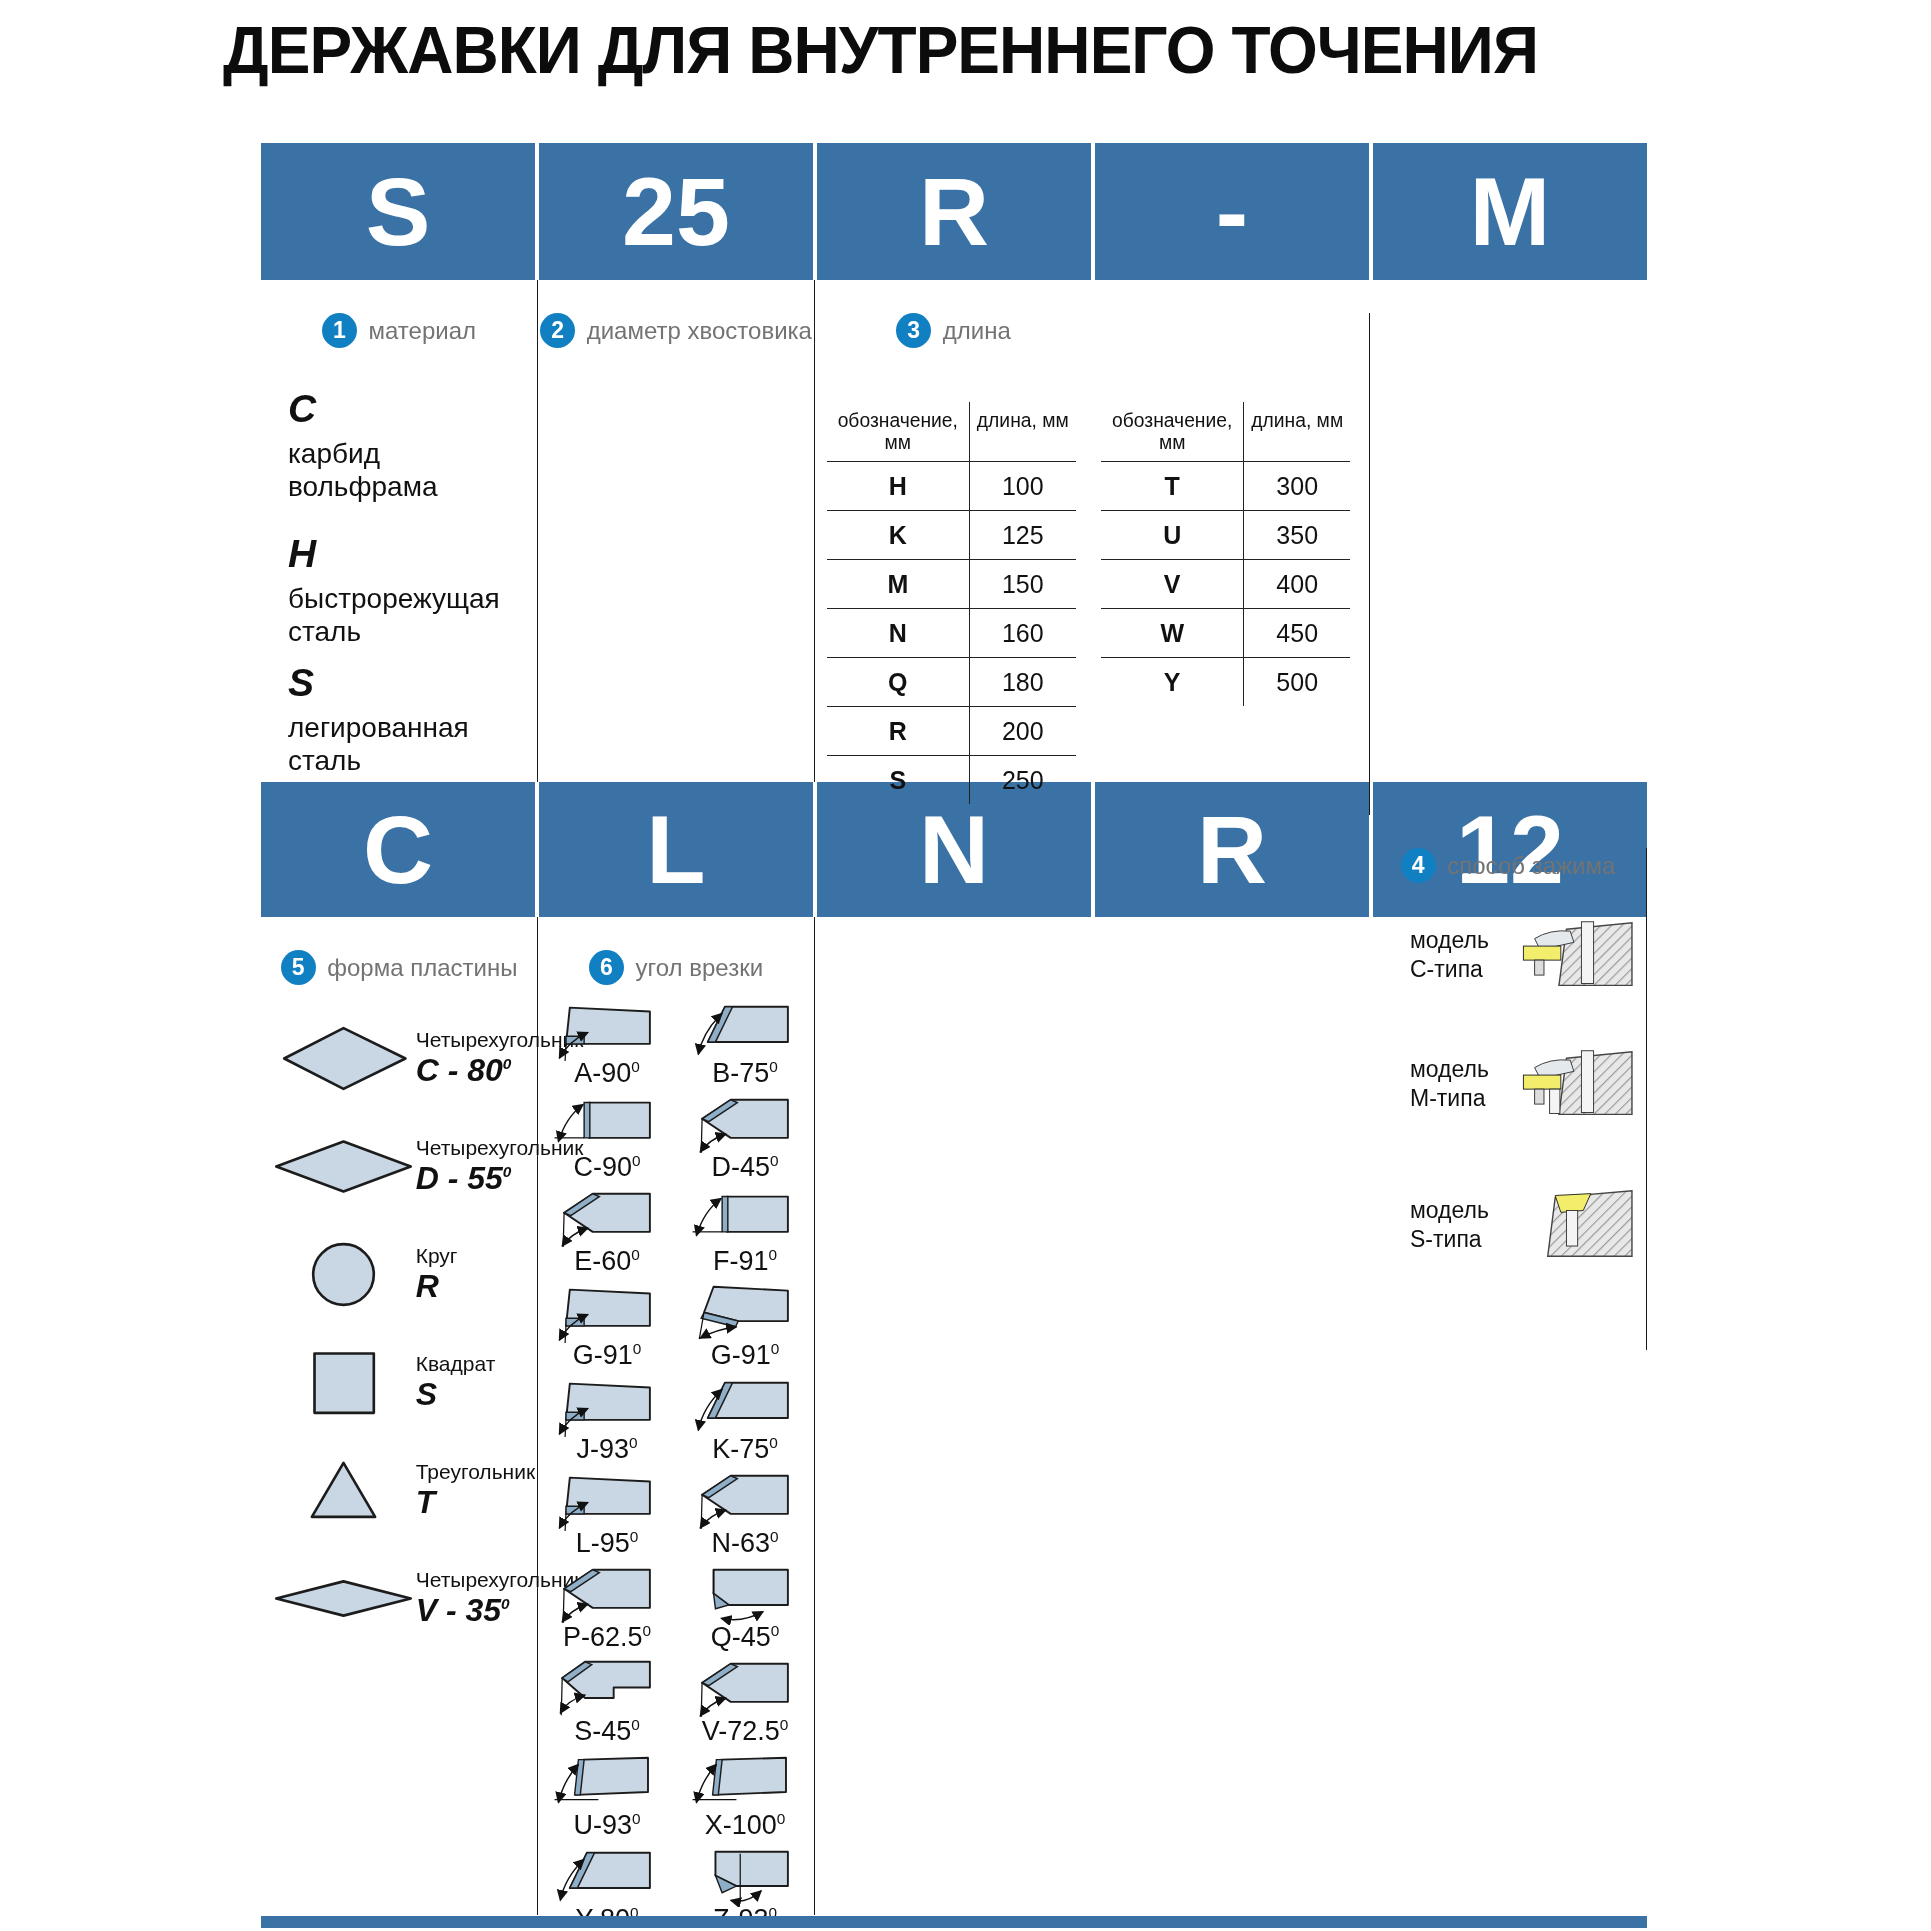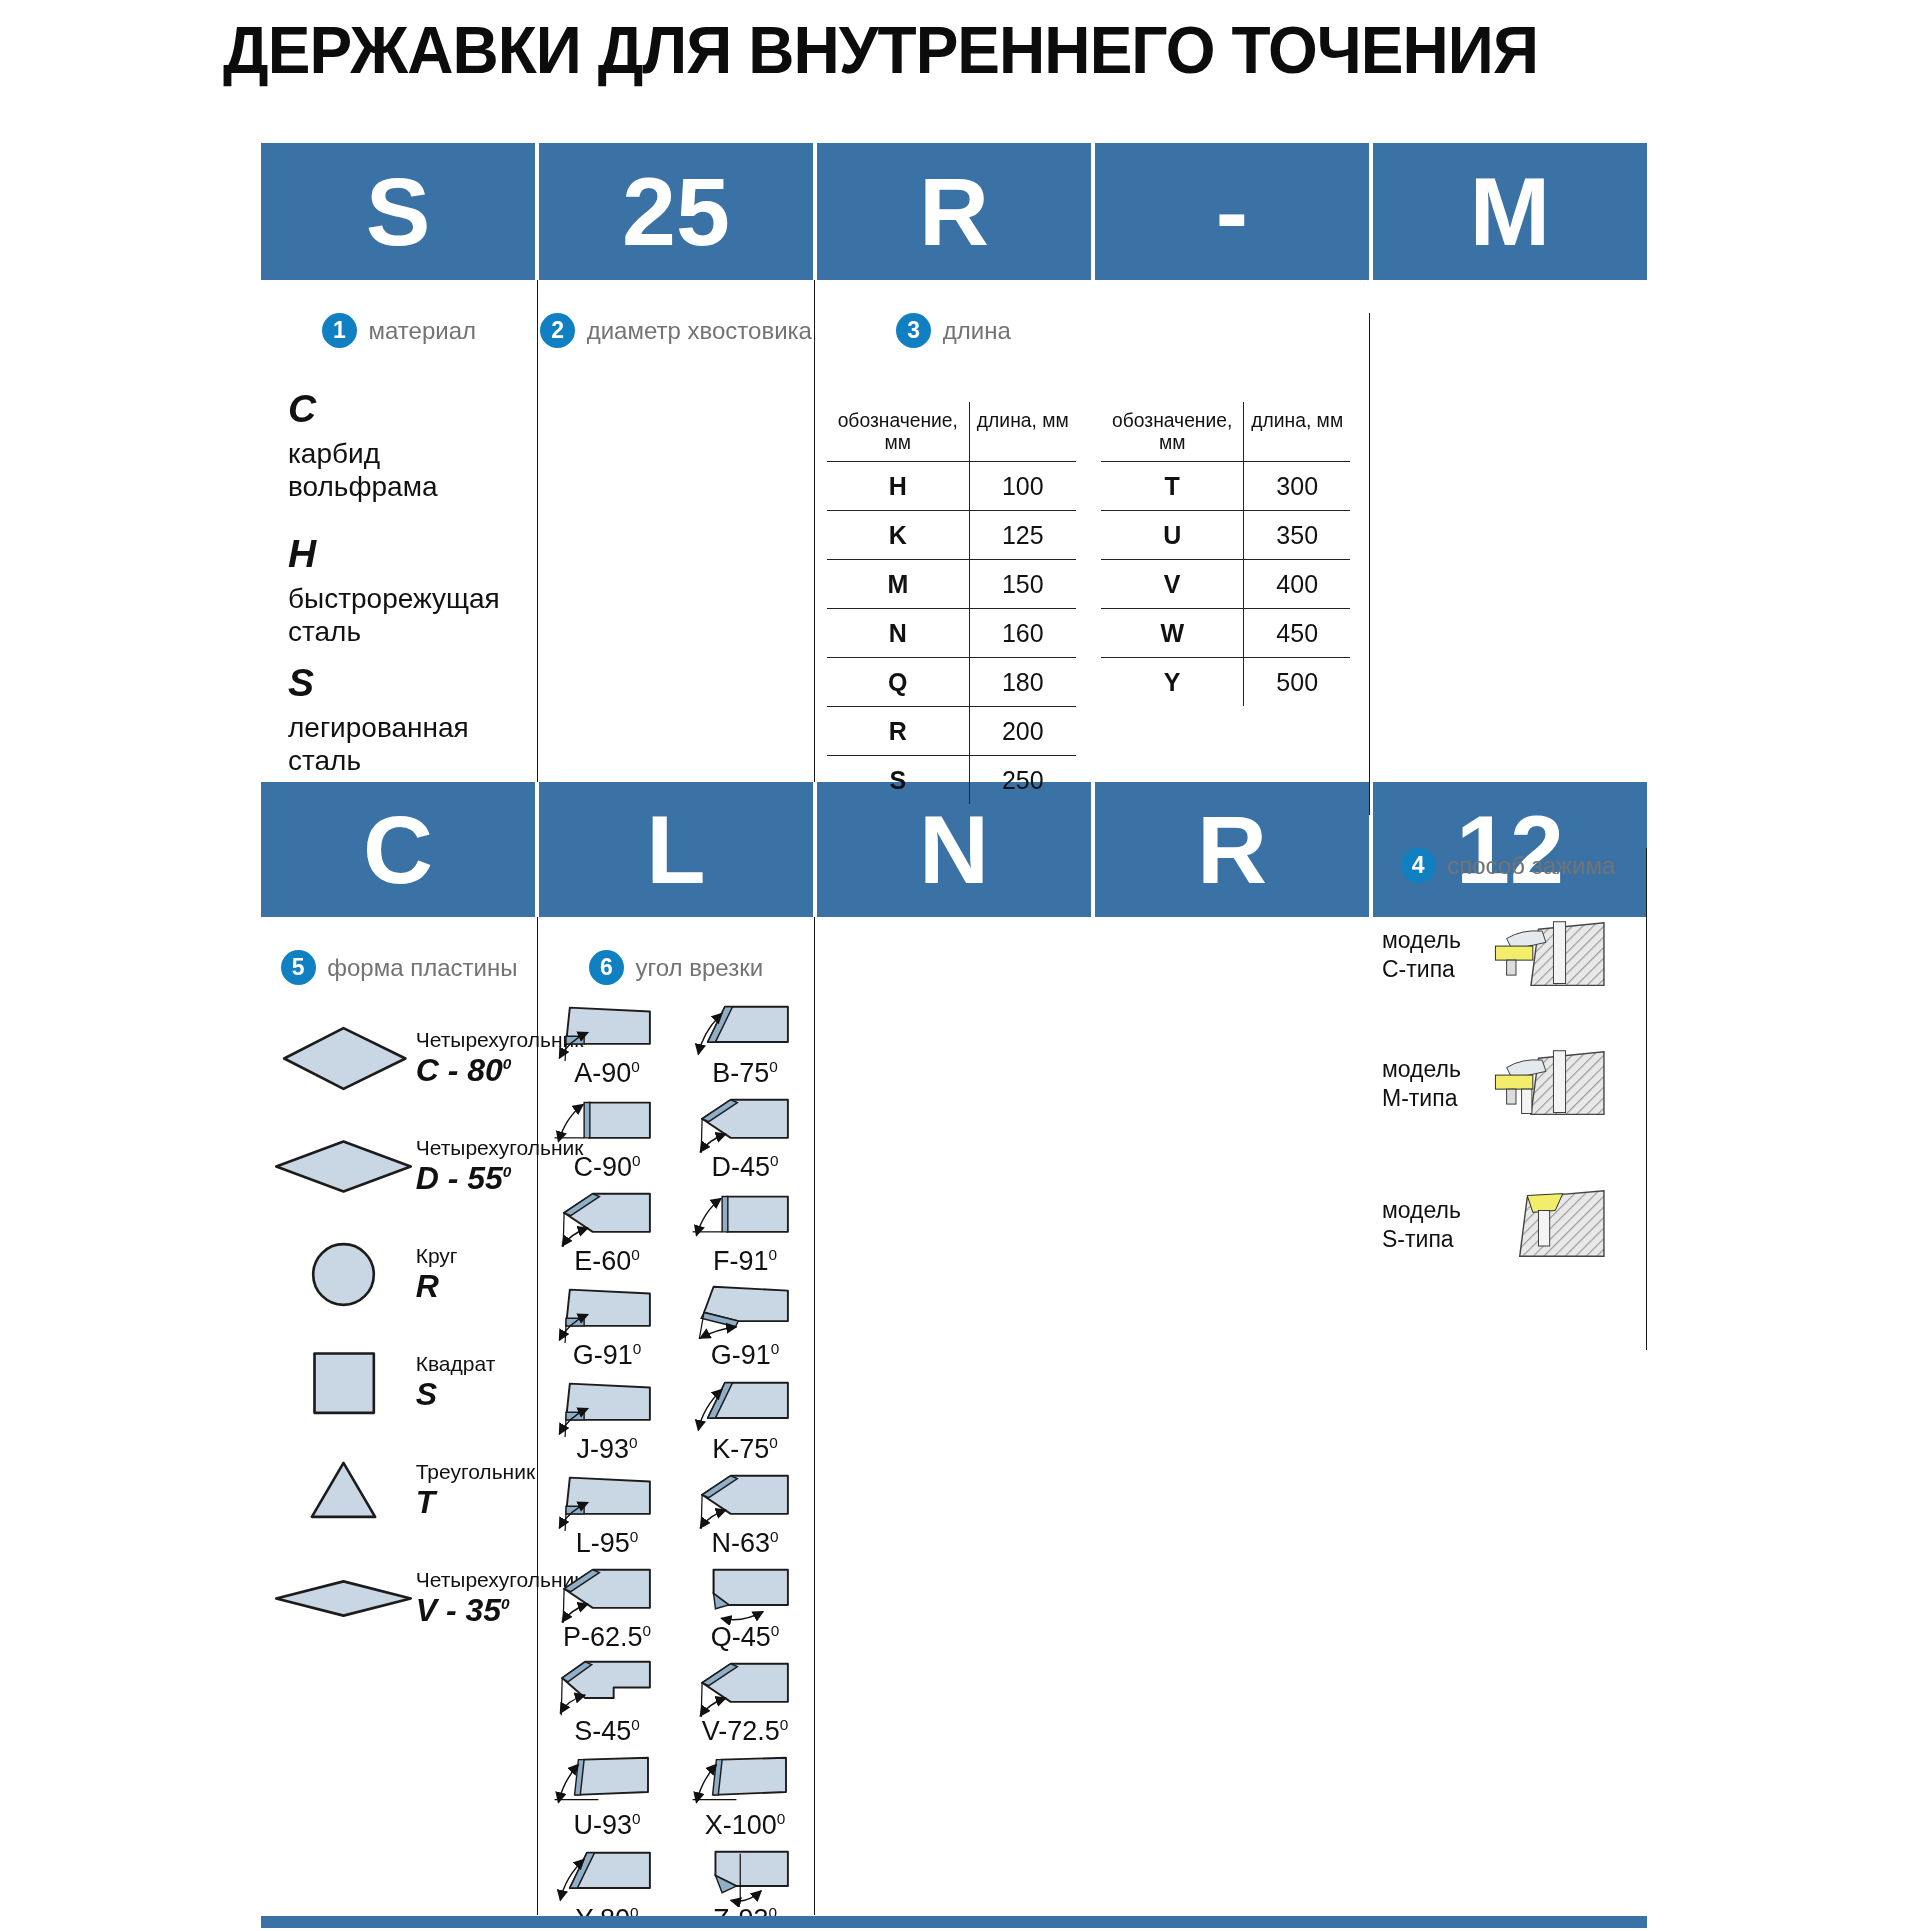--- a/index.html
+++ b/index.html
@@ -31,21 +31,21 @@
   .ltable{position:absolute;top:89px;width:249px;}
   #lt1{left:11.6px;} #lt2{left:286px;}
   .lhead{display:flex;}
   .lhead span{font-size:19.3px;padding:7.7px 0;text-align:center;}
   .ca{width:143px;} .cb{width:106px;border-left:1.9px solid #222;}
   .lrow{display:flex;border-top:1.9px solid #222;height:48px;align-items:center;}
   .lrow .ca{font-weight:bold;font-size:25px;text-align:center;}
   .lrow .cb{font-size:25px;text-align:center;height:100%;display:flex;align-items:center;justify-content:center;}
   
   #t4{position:relative;}
-  .s4-row{position:absolute;left:12px;display:flex;align-items:center;gap:11.6px;}
+  .s4-row{position:absolute;left:40px;display:flex;align-items:center;gap:11.6px;}
   .s4-lab{font-size:23px;line-height:29px;white-space:pre-line;width:89px;}
   .s4svg{width:124px;height:73px;}
   
   .s5-item{display:flex;align-items:center;height:108px;margin-left:9.7px;}
   .s5-item:first-of-type{margin-top:19.3px;}
   .s5svg{width:145px;height:81px;flex:none;}
   .s5svg *{fill:var(--fill);stroke:#1c1c1c;stroke-width:2;stroke-linejoin:round;}
   .s5-name{font-size:21px;line-height:25px;white-space:pre-line;}
   .s5-code{font-size:32px;font-weight:bold;font-style:italic;}
   sup{font-size:15.4px;}

